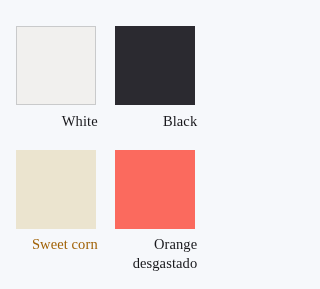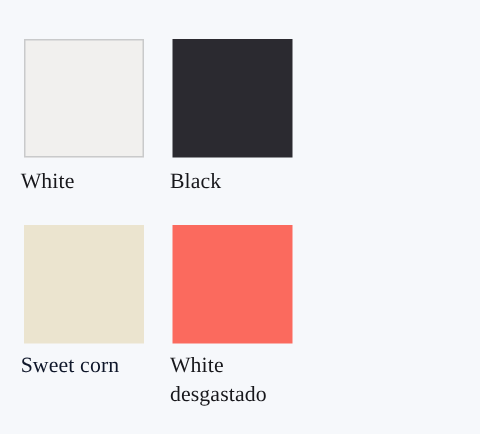--- a/index.html
+++ b/index.html
@@ -37,21 +37,21 @@
   .swatch-chip {
     width: 80px;
     height: 79px;
     box-sizing: border-box;
     flex: 0 0 auto;
   }
 
   .swatch-label {
     margin-top: 7px;
     width: 84px;
-    text-align: left;
+    text-align: right;
     font-size: 14.5px;
     line-height: 1.32;
     color: #17171b;
     font-family: "Liberation Serif", "DejaVu Serif", serif;
     letter-spacing: 0.1px;
     word-wrap: break-word;
   }
 
   
   .row-bottom .swatch-label {
@@ -68,21 +68,21 @@
     <div class="swatch-label" style="color: rgb(23, 23, 27);">White</div>
   </div>
 
   <div class="swatch-cell row-top">
     <div class="swatch-chip" style="background-color: rgb(43, 42, 48);"></div>
     <div class="swatch-label" style="color: rgb(23, 23, 27); font-family: Liberation Serif, serif;">Black</div>
   </div>
 
   <div class="swatch-cell row-bottom">
     <div class="swatch-chip" style="background-color: rgb(235, 228, 207);"></div>
-    <div class="swatch-label" style="color: #0f172a; font-family: Liberation Serif, serif;">Sweet corn</div>
+    <div class="swatch-label" style="color: #a16207; font-family: Liberation Serif, serif;">Sweet corn</div>
   </div>
 
   <div class="swatch-cell row-bottom">
     <div class="swatch-chip" style="background-color: rgb(251, 106, 94);"></div>
-    <div class="swatch-label" style="color: rgb(23, 23, 27);">White desgastado</div>
+    <div class="swatch-label" style="color: rgb(23, 23, 27);">Orange desgastado</div>
   </div>
 
 </div>
 
 </body></html>

